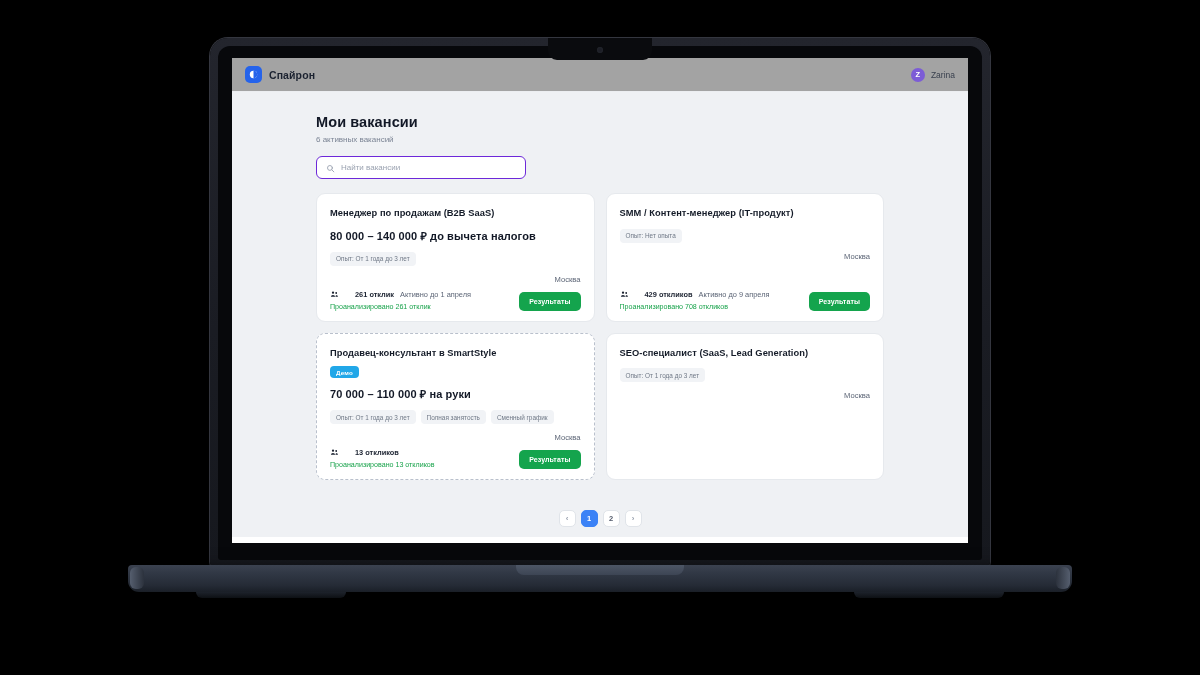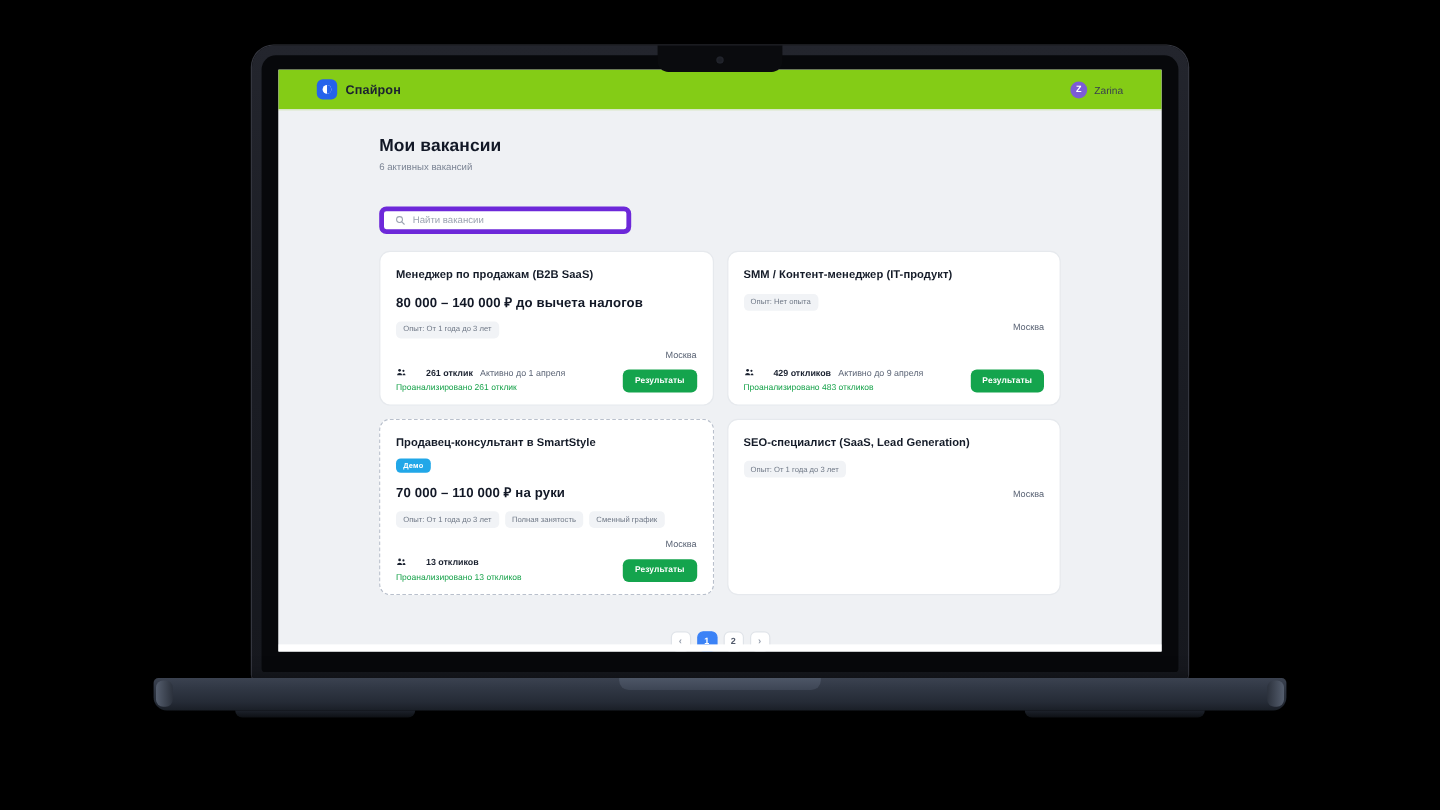--- a/index.html
+++ b/index.html
@@ -80,23 +80,23 @@
     background: linear-gradient(90deg,#555e6e,#2c323d);
     border-radius: 6px;
   }
   .base-edge-l { left: 2px; }
   .base-edge-r { right: 2px; background: linear-gradient(270deg,#555e6e,#2c323d); }
 
   
   .app-header {
     position: relative;
     height: 34px;
-    background: #84cc16;
+    background: #a3a3a3;
     display: flex; align-items: center;
-    padding: 0 32px;
+    padding: 0 13px;
     border-bottom: 1px solid #eceef1;
   }
   .brand { display: flex; align-items: center; gap: 7px; }
   .brand-logo {
     width: 17px; height: 17px; border-radius: 5px;
     background: #2563eb;
     display: flex; align-items: center; justify-content: center;
   }
   .brand-name {
     font-size: 10.5px; font-weight: 700; color: #1b2230; letter-spacing: .1px;
@@ -116,24 +116,24 @@
     background: #eff1f4;
     height: 451px;
     padding: 22px 84px 0 84px;
     position: relative;
   }
   .page-title { font-size: 14.5px; font-weight: 700; color: #121826; letter-spacing: .1px; }
   .page-sub { font-size: 8px; color: #7b8494; margin-top: 5px; }
 
   
   .search-wrap {
-    margin-top: 28px;
+    margin-top: 12px;
     width: 210px; height: 23px;
     background: #fff;
-    border: 4px solid #6d28d9;
+    border: 1px solid #6d28d9;
     border-radius: 6px;
     display: flex; align-items: center;
     gap: 6px; padding: 0 9px;
   }
   .search-input {
     border: 0; outline: 0; background: transparent;
     font-family: inherit; font-size: 8px; color: #3a4253;
     width: 100%;
   }
   .search-input::placeholder { color: #9aa2b0; }
@@ -320,21 +320,21 @@
                   <svg width="9" height="9" viewBox="0 0 24 24" fill="#1b2230" aria-hidden="true">
                     <circle cx="8" cy="7" r="3"></circle>
                       <circle cx="16.5" cy="8" r="2.4"></circle>
                     <path d="M2.5 18c0-3 2.6-5 5.5-5s5.5 2 5.5 5z"></path>
                     <path d="M14.5 18c0-2.2 1.1-4 3.2-4 1.9 0 3.3 1.4 3.3 4z"></path>
                   </svg>
                   <span>429 откликов</span>
                 </span>
                 <span class="meta-active">Активно до 9 апреля</span>
               </div>
-              <div class="meta-analyzed">Проанализировано 483 откликов</div>
+              <div class="meta-analyzed">Проанализировано 708 откликов</div>
             </div>
             <button class="btn btn-green">Результаты</button>
           </div>
         </div>
 
         <div class="card demo">
           <div class="card-title">Продавец-консультант в SmartStyle</div>
           <span class="badge-demo">Демо</span>
           <div class="card-salary">70 000 – 110 000 ₽ на руки</div>
           <div class="pill-row">

